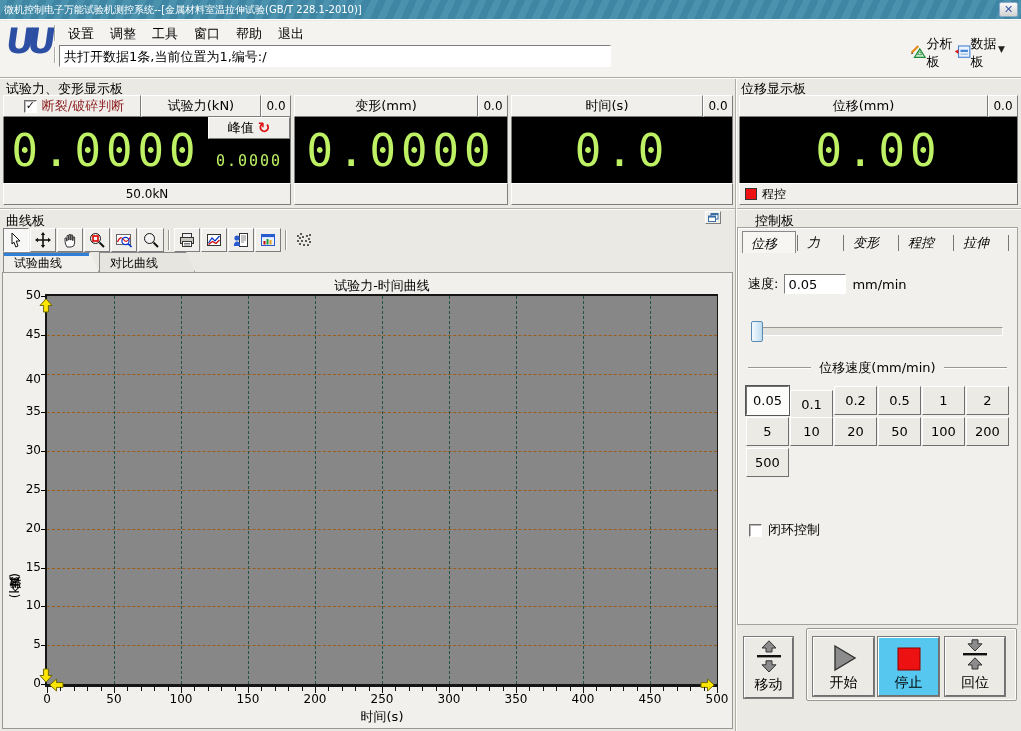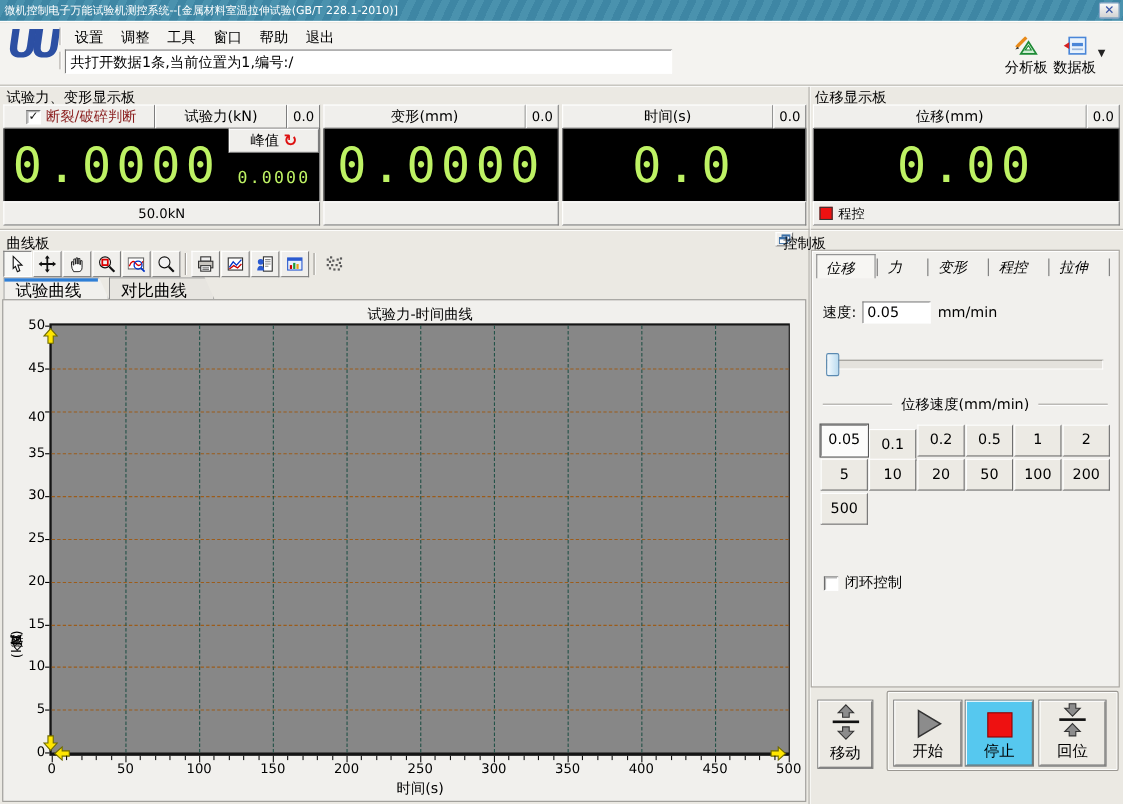--- a/index.html
+++ b/index.html
@@ -25,21 +25,21 @@
   
   .toolbar-area { position:absolute; left:0; top:21px; width:1021px; height:56px; background:#f4f3f0; }
   .toolbar-bottom { position:absolute; left:0; top:77px; width:1021px; }
   .logo { position:absolute; left:6px; top:0px; color:#2c4fa3; font-weight:bold; font-size:35px;
     letter-spacing:-7px; transform:skewX(-8deg); }
   .menu-bar { position:absolute; left:62px; top:3px; height:18px; display:flex; gap:4px; }
   .menu-item { padding:1px 6px; cursor:default; }
   .status-box { position:absolute; left:59px; top:24px; width:552px; height:22px;
     background:#fff; border:1px solid; border-color:#7d7d7d #ffffff #ffffff #7d7d7d;
     padding:2px 4px; white-space:nowrap; }
-  .tb-btn { position:absolute; top:12px; width:46px; height:38px; display:flex; flex-direction:column;
+  .tb-btn { position:absolute; top:12px; width:46px; height:38px; display:flex; 
     align-items:center; justify-content:flex-start; cursor:pointer; }
   .tb-btn span { margin-top:1px; }
   .dd-arrow { position:absolute; left:998px; top:23px; font-size:9px; color:#222; cursor:pointer; }
   .mini-groove { position:absolute; width:2px; height:16px; border-left:1px solid #b0ada7; border-right:1px solid #fff; }
 
   
   .sec-label { position:absolute; font-size:13px; }
 
   
   .disp-panel { position:absolute; display:flex; flex-direction:column; }
@@ -62,21 +62,21 @@
   
   .curve-toolbar { position:absolute; left:3px; top:227px; height:25px; display:flex; align-items:center; gap:1px; }
   .ct-btn { width:26px; height:24px; display:flex; align-items:center; justify-content:center;
     background:#f0efec; border:1px solid; border-color:#ffffff #7d7d7d #7d7d7d #ffffff; cursor:pointer; }
   .ct-btn.pressed { border-color:#7d7d7d #ffffff #ffffff #7d7d7d; background:#f7f7f5; }
   .ct-sep { width:2px; height:20px; border-left:1px solid #9a9792; border-right:1px solid #fff; margin:0 3px; }
   .restore-btn { position:absolute; left:705px; top:211px; width:16px; height:13px;
     background:#f0efec; border:1px solid; border-color:#fff #7d7d7d #7d7d7d #fff;
     display:flex; align-items:center; justify-content:center; cursor:pointer; }
   .curve-tabs { position:absolute; left:3px; top:252px; height:20px; display:flex; }
-  .cv-tab { position:relative; height:20px; min-width:96px; padding:2px 14px 0 10px; font-size:15px;
+  .cv-tab { position:relative; height:20px; min-width:96px; padding:2px 14px 0 10px; font-size:12px;
     background:#e7e5e0; clip-path:polygon(0 0,calc(100% - 9px) 0,100% 100%,0 100%);
     border:1px solid #8a8a8a; border-bottom:none; cursor:pointer; }
   .cv-tab.active { background:#f1f0ed; }
   .cv-tab.active::before { content:""; position:absolute; left:0; top:0; width:calc(100% - 9px); height:3px; background:#2f7fd6; }
 
   
   #chart { position:absolute; left:2px; top:272px; width:731px; height:457px; background:#f1f0ed;
     border:1px solid #9a9894; }
   #chart-title { position:absolute; left:44px; top:4px; width:670px; text-align:center; font-size:13px; }
   #plot { position:absolute; left:42px; top:21px; width:673px; height:393px; background:#878787;
@@ -459,21 +459,21 @@
       <div class="xmark" style="left: 620.2px; top: 414px; height: 4px;"></div>
       <div class="xmark" style="left: 633.6px; top: 414px; height: 4px;"></div>
       <div class="xmark" style="left: 647px; top: 414px; height: 6px;"></div>
       <div class="xmark" style="left: 660.4px; top: 414px; height: 4px;"></div>
       <div class="xmark" style="left: 673.8px; top: 414px; height: 4px;"></div>
       <div class="xmark" style="left: 687.2px; top: 414px; height: 4px;"></div>
       <div class="xmark" style="left: 700.6px; top: 414px; height: 4px;"></div>
       <div class="xmark" style="left: 714px; top: 414px; height: 6px;"></div>
     </div>
 
-  <div class="sec-label" style="left:712px;top:212px;">控制板</div>
+  <div class="sec-label" style="left:755px;top:212px;">控制板</div>
   <div id="control-box">
     <div class="control-tabs" id="control-tabs">
         <div class="ctab active">位移</div>
         <div class="ctab-sep"></div>
         <div class="ctab">力</div>
         <div class="ctab-sep"></div>
         <div class="ctab">变形</div>
         <div class="ctab-sep"></div>
         <div class="ctab">程控</div>
         <div class="ctab-sep"></div>

